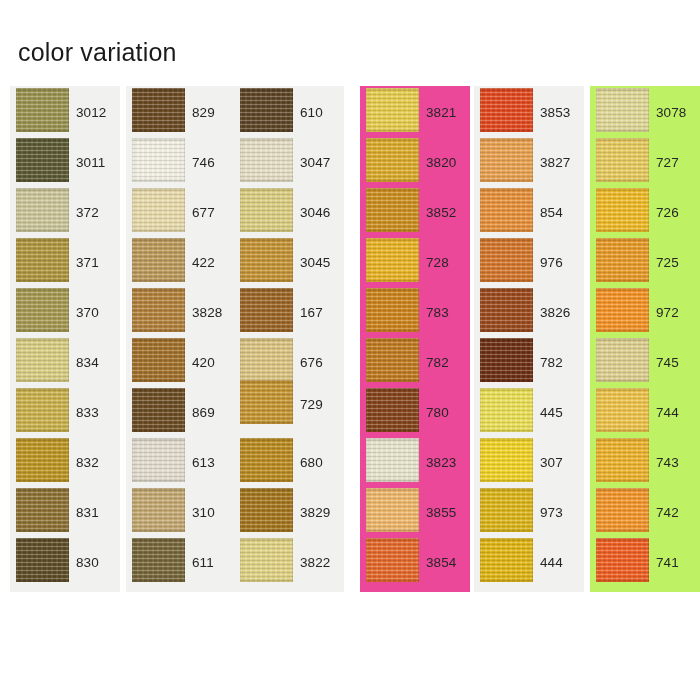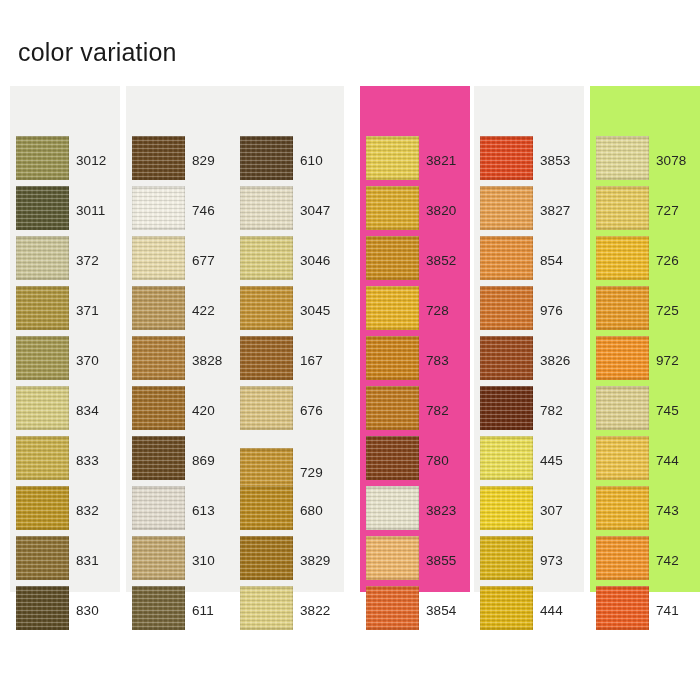--- a/index.html
+++ b/index.html
@@ -50,21 +50,20 @@
     height: 506px;
     background: #f1f1ef;
     box-sizing: border-box;
   }
 
   .color-row {
     position: absolute;
     left: 0;
     width: 110px;
     height: 50px;
-    margin-top: 48px;
   }
 
   .swatch-wrap {
     position: absolute;
     left: 6px;
     top: 2px;
     width: 53px;
     height: 44px;
   }
 
@@ -304,21 +303,21 @@
           </div>
           <div class="swatch-label" style="color: rgb(38, 38, 38);">167</div>
         </div>
         <div class="color-row" style="top: 250px;">
           <div class="swatch-wrap">
             <div class="swatch" style="background-color: rgb(221, 197, 131);"></div>
             <div class="swatch-edge"></div>
           </div>
           <div class="swatch-label" style="color: rgb(38, 38, 38);">676</div>
         </div>
-        <div class="color-row" style="top: 312px;">
+        <div class="color-row" style="top: 292px;">
           <div class="swatch-wrap">
             <div class="swatch" style="background-color: rgb(198, 150, 50);"></div>
             <div class="swatch-edge"></div>
           </div>
           <div class="swatch-label" style="color: rgb(38, 38, 38);">729</div>
         </div>
         <div class="color-row" style="top: 350px;">
           <div class="swatch-wrap">
             <div class="swatch" style="background-color: rgb(187, 139, 31);"></div>
             <div class="swatch-edge"></div>

